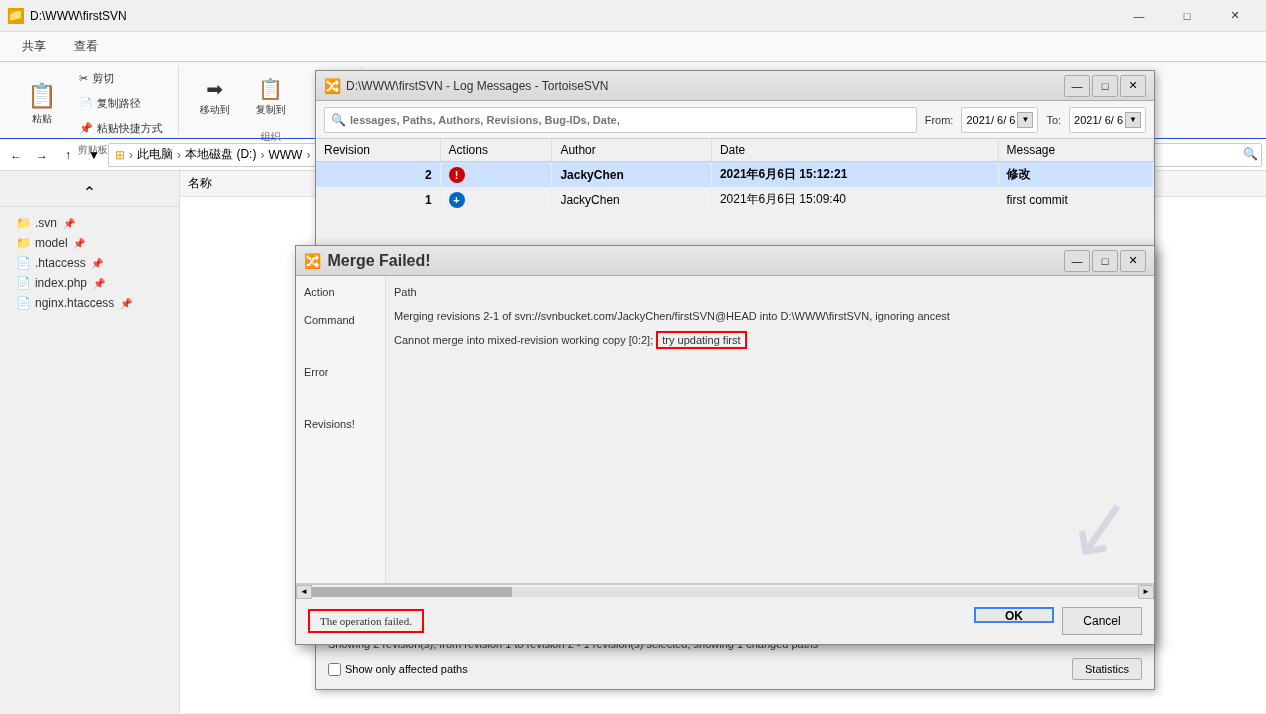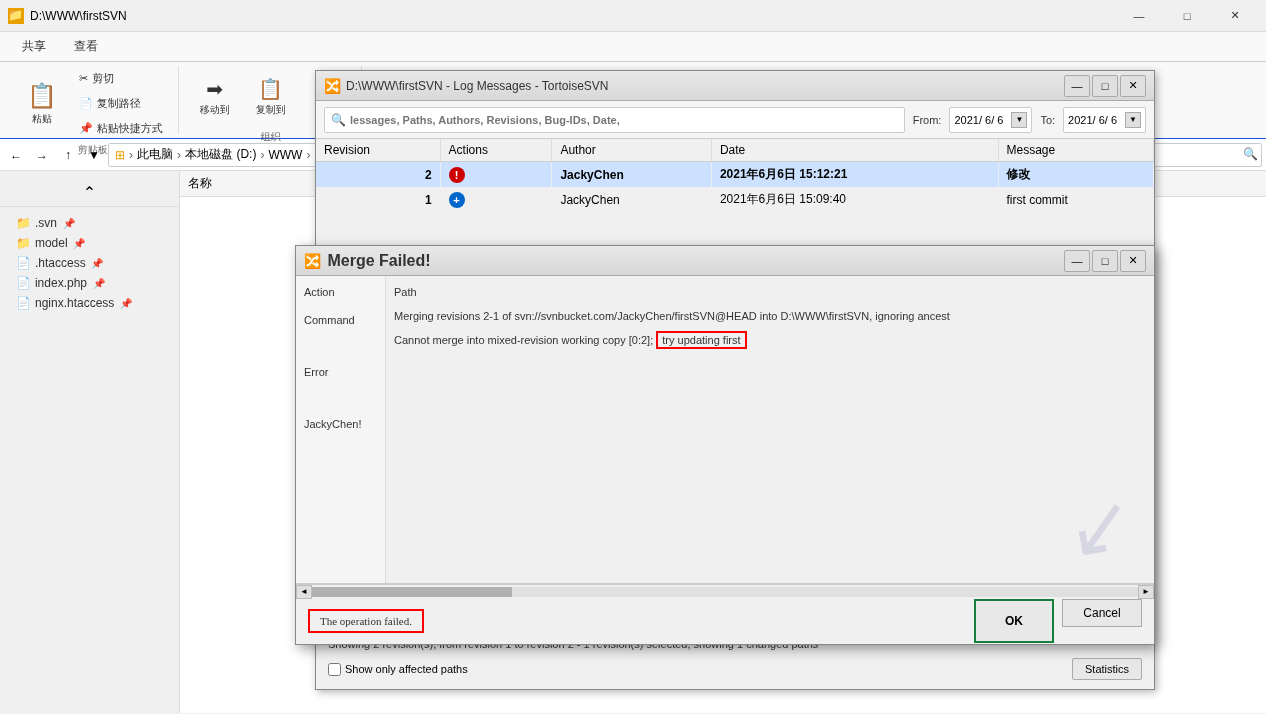--- a/index.html
+++ b/index.html
@@ -326,21 +326,21 @@
 
     .date-input {
       display: flex;
       align-items: center;
       border: 1px solid #ccc;
       background: #fff;
       height: 26px;
       padding: 0 4px;
       border-radius: 2px;
       font-size: 11px;
-      gap: 8px;
+      gap: 2px;
     }
 
     .date-drop-btn {
       width: 16px; height: 16px;
       background: #e0e0e0;
       border: 1px solid #aaa;
       cursor: pointer;
       display: flex;
       align-items: center;
       justify-content: center;
@@ -510,22 +510,22 @@
     }
 
     .merge-buttons {
       margin-left: auto;
       margin-right: 12px;
       display: flex;
       gap: 8px;
     }
 
     .btn-ok {
-      width: 80px; height: 44px;
-      border: 2px solid #15803d;
+      width: 80px; height: 16px;
+      border: 2px solid #3b82f6;
       background: #e8e8e8;
       cursor: pointer;
       font-size: 12px;
       font-weight: bold;
     }
 
     .btn-cancel {
       width: 80px; height: 28px;
       border: 1px solid #aaa;
       background: #e8e8e8;
@@ -823,21 +823,21 @@
       <button class="window-btn close-btn">✕</button>
     </div>
   </div>
 
   <div style="display:flex; height:calc(100% - 30px - 60px); border-bottom:1px solid #ccc;">
 
     <div class="merge-labels">
       <div class="merge-label">Action</div>
       <div class="merge-label" style="margin-top:4px;">Command</div>
       <div class="merge-label" style="margin-top:28px;">Error</div>
-      <div class="merge-label" style="margin-top:28px;">JackyChen!</div>
+      <div class="merge-label" style="margin-top:28px;">Revisions!</div>
     </div>
 
     <div class="merge-values">
       <div class="merge-value">Path</div>
       <div class="merge-value" style="font-size:11px; color:#333;">Merging revisions 2-1 of svn://svnbucket.com/JackyChen/firstSVN@HEAD into D:\WWW\firstSVN, ignoring ancest</div>
       <div class="merge-error-value">
         <span>Cannot merge into mixed-revision working copy [0:2];</span>
         <span class="error-highlight">try updating first</span>
       </div>
 

